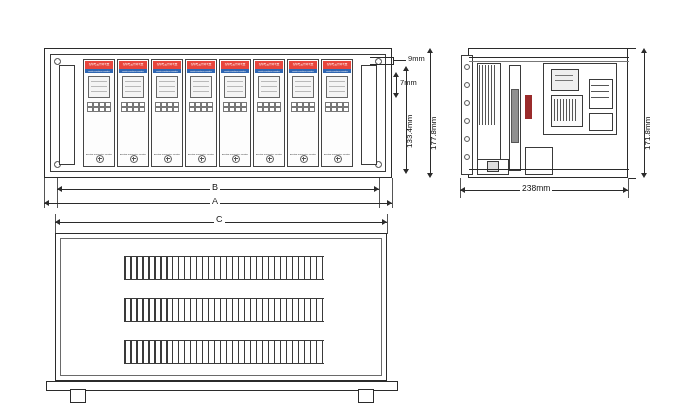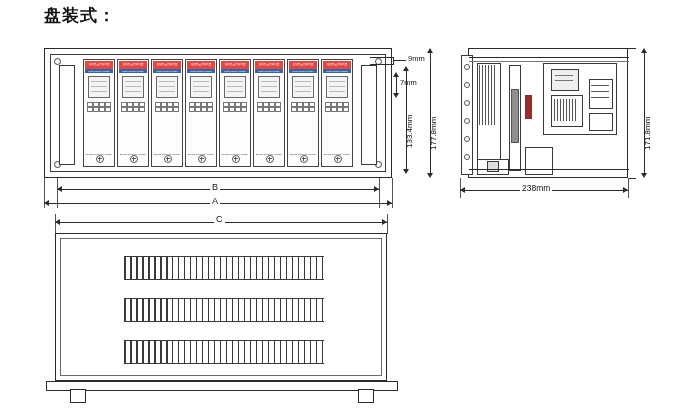--- a/index.html
+++ b/index.html
@@ -182,21 +182,20 @@
     position:absolute;font-size:9px;background:#fff;padding:0 2px;color:#111;
   }
   .dimlabel.small{font-size:7.5px;}
   .leader{position:absolute;background:#2b2b2b;height:1px;}
 </style>
 </head>
 <body>
 
 <div class="root">
 
-  <div class="title">盘装式：</div>
 
   <div class="frontview">
     <div class="fv-inner"></div>
 
     <div class="fv-screw" style="left:9px;top:9px;"></div>
     <div class="fv-screw" style="left:9px;bottom:9px;"></div>
     <div class="fv-screw" style="right:9px;top:9px;"></div>
     <div class="fv-screw" style="right:9px;bottom:9px;"></div>
 
     <div class="fv-slot left"></div>

